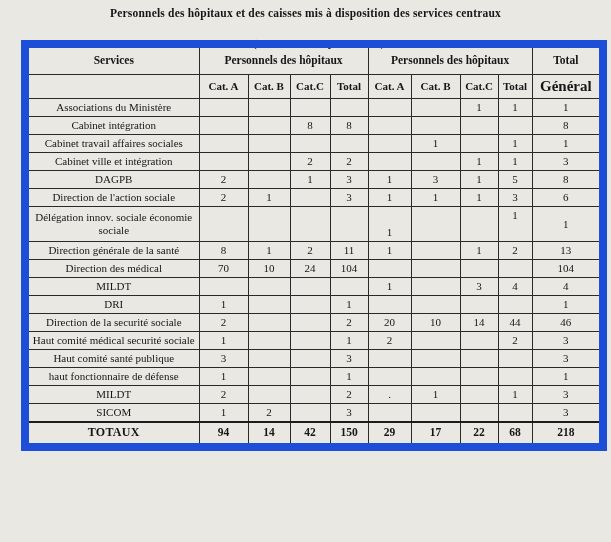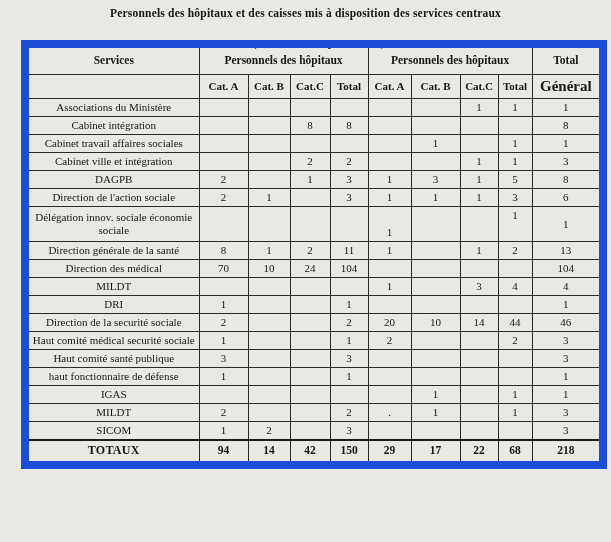--- a/index.html
+++ b/index.html
@@ -295,32 +295,20 @@
           <td></td>
           <td></td>
           <td>1</td>
           <td></td>
           <td></td>
           <td></td>
           <td></td>
           <td>1</td>
         </tr>
         <tr class="data-row">
-          <td class="svc">IGAS</td>
-          <td></td>
-          <td></td>
-          <td></td>
-          <td></td>
-          <td></td>
-          <td>1</td>
-          <td></td>
-          <td>1</td>
-          <td>1</td>
-        </tr>
-        <tr class="data-row">
           <td class="svc">MILDT</td>
           <td>2</td>
           <td></td>
           <td></td>
           <td>2</td>
           <td>.</td>
           <td>1</td>
           <td></td>
           <td>1</td>
           <td>3</td>

